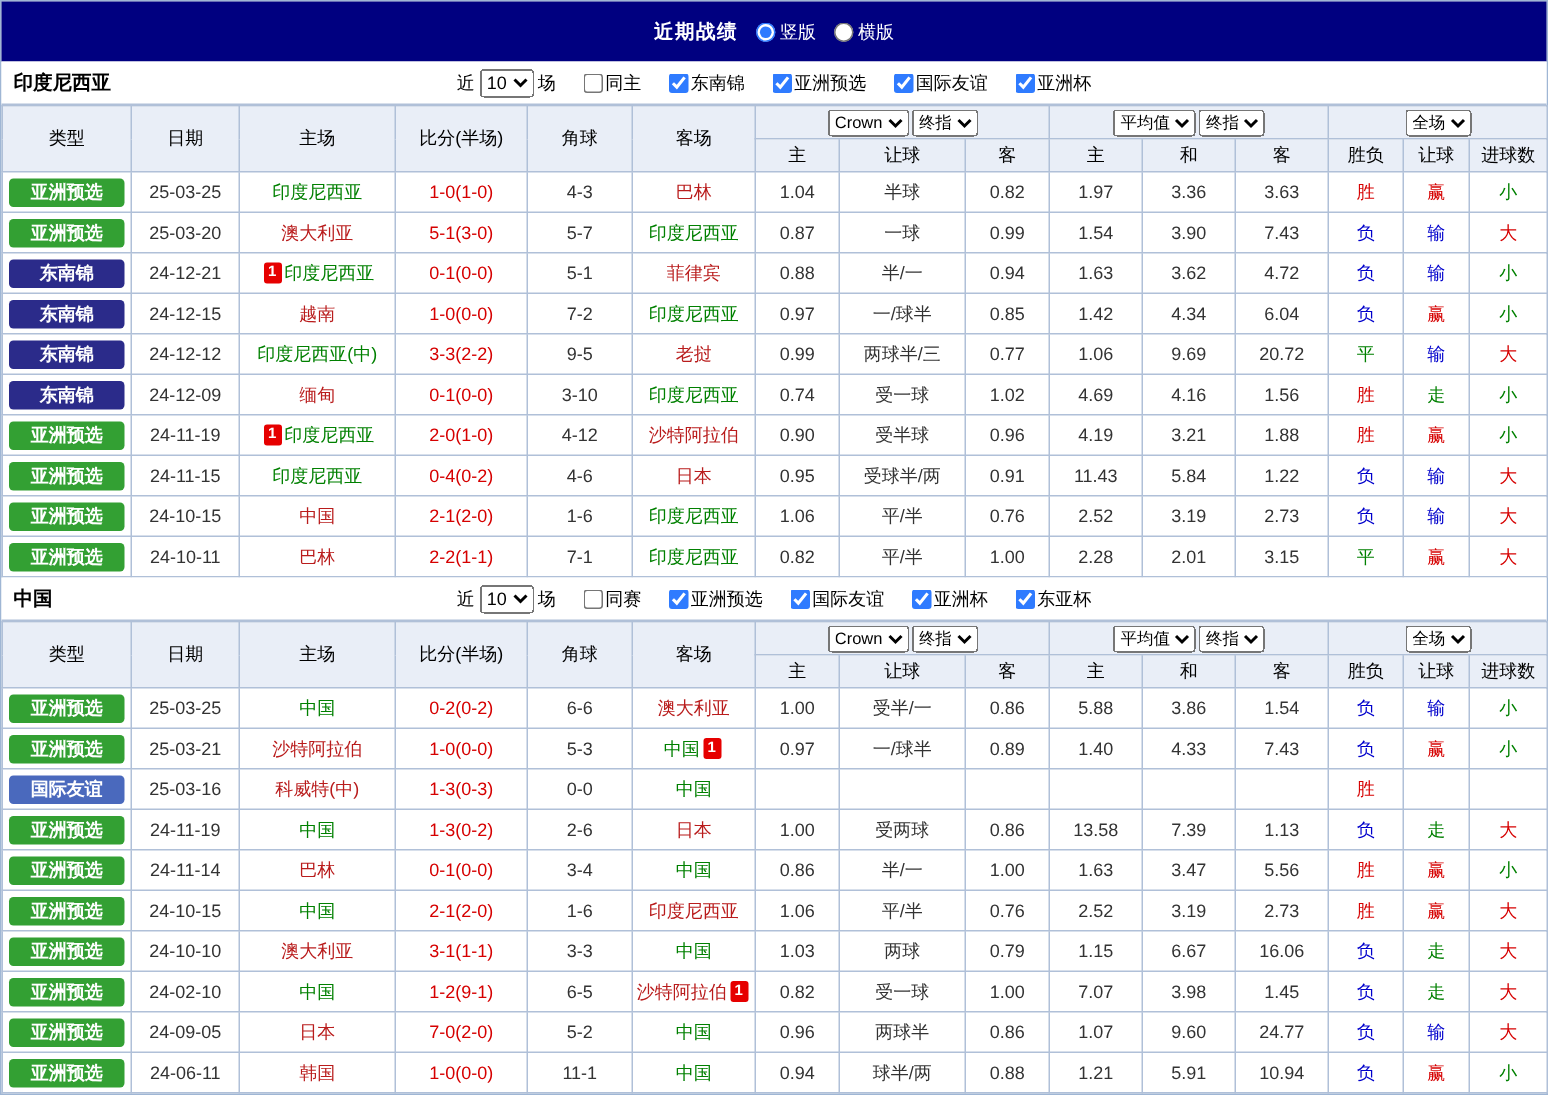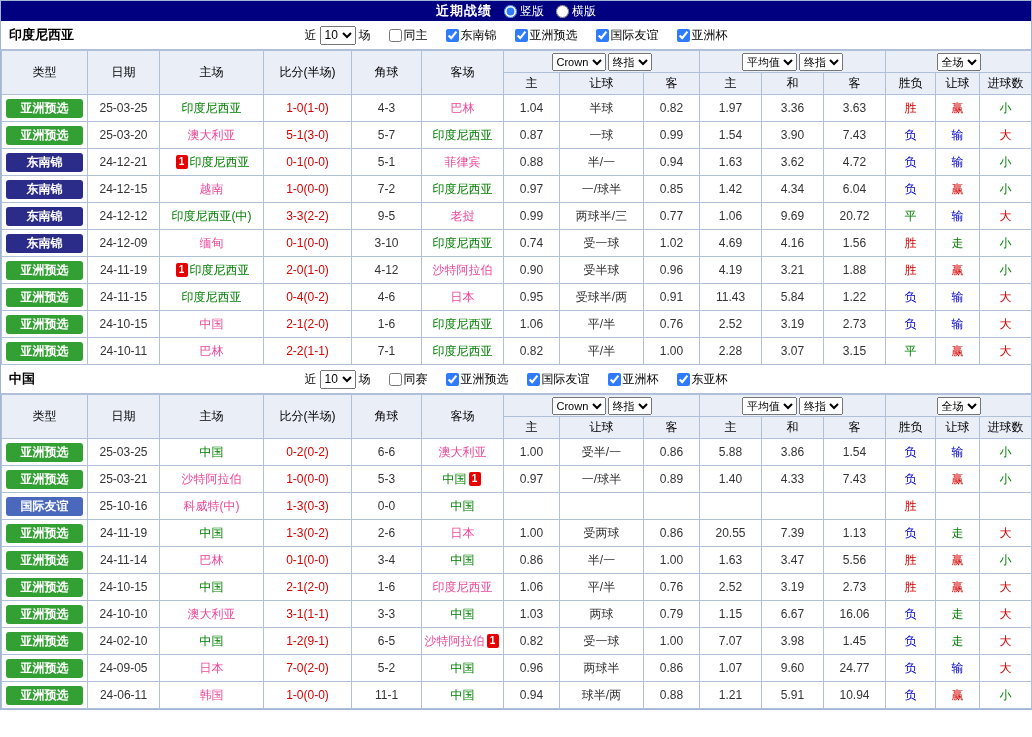--- a/index.html
+++ b/index.html
@@ -1,37 +1,37 @@
 <!DOCTYPE html>
 <html><head>
 <meta charset="utf-8">
 <style>
   html,body{margin:0;padding:0;}
   body{width:1032px;background:#fff;font-family:"Liberation Sans","DejaVu Sans",sans-serif;font-size:12px;color:#333;}
   .page{width:1032px;border:1px solid #9fb6d4;box-sizing:border-box;background:#fff;}
   
-  .topbar{height:20px;background:#000080;display:flex;align-items:center;justify-content:center;gap:12px;color:#fff;}
+  .topbar{height:40px;background:#000080;display:flex;align-items:center;justify-content:center;gap:12px;color:#fff;}
   .topbar .title{font-weight:bold;font-size:13px;letter-spacing:1px;}
   .topbar label{display:inline-flex;align-items:center;gap:3px;cursor:pointer;font-size:12px;}
   .topbar input{accent-color:#2f7bff;margin:0;}
   
   .section-header{position:relative;height:28px;background:#fff;border-bottom:1px solid #b0c0d8;}
   .team-title{position:absolute;left:8px;top:0;line-height:28px;font-weight:bold;font-size:13px;color:#000;}
   .filters{position:absolute;left:0;right:0;top:0;height:28px;display:flex;align-items:center;justify-content:center;gap:3px;color:#000;}
   .filters select{height:19px;font-size:12px;}
   .filters label{display:inline-flex;align-items:center;margin-left:15px;cursor:pointer;}
   .filters input{accent-color:#2f7bff;margin:0 2px 0 0;width:13px;height:13px;}
   
   table{border-collapse:collapse;table-layout:fixed;width:1030px;}
   th,td{border:1px solid #b0c0d8;text-align:center;overflow:hidden;white-space:nowrap;padding:0;}
   thead th{background:#e9eef7;font-weight:normal;height:21px;font-size:12px;color:#000;}
   thead select{height:18px;font-size:11px;margin:0 1px;max-width:78px;}
   tbody td{height:26px;background:#fff;font-size:12px;}
   .badge{display:block;margin:3px 4px;border-radius:3px;color:#fff;font-weight:bold;line-height:19px;font-size:12px;}
-  .team{color:#ec4899;}
+  .team{color:#b91c1c;}
   .team.focus{color:#008000;}
   .rc{display:inline-block;width:12px;height:14px;line-height:14px;background:#e60000;color:#fff;font-size:10px;font-weight:bold;vertical-align:middle;margin:0 2px;border-radius:2px;}
   td.score{color:#d60000;}
   td.cr{color:#d60000;}
   td.cg{color:#008000;}
   td.cb{color:#0000cc;}
   .summary{height:25px;line-height:25px;text-align:center;color:#e00000;background:#fff;border-bottom:1px solid #b0c0d8;}
 </style>
 </head>
 <body>
@@ -300,21 +300,21 @@
             </td>
             <td>24-10-11</td>
             <td><span class="team">巴林</span></td>
             <td class="score">2-2(1-1)</td>
             <td>7-1</td>
             <td><span class="team focus">印度尼西亚</span></td>
             <td>0.82</td>
             <td>平/半</td>
             <td>1.00</td>
             <td>2.28</td>
-            <td>3.07</td>
+            <td>2.01</td>
             <td>3.15</td>
             <td class="cg">平</td>
             <td class="cr">赢</td>
             <td class="cr">大</td>
           </tr>
         </tbody>
     </table>
   </section>
 
   <section>
@@ -425,21 +425,21 @@
             <td>4.33</td>
             <td>7.43</td>
             <td class="cb">负</td>
             <td class="cr">赢</td>
             <td class="cg">小</td>
           </tr>
           <tr>
             <td>
               <span class="badge" style="background:#4a69bd">国际友谊</span>
             </td>
-            <td>25-10-16</td>
+            <td>25-03-16</td>
             <td><span class="team">科威特(中)</span></td>
             <td class="score">1-3(0-3)</td>
             <td>0-0</td>
             <td><span class="team focus">中国</span></td>
             <td></td>
             <td></td>
             <td></td>
             <td></td>
             <td></td>
             <td></td>
@@ -452,21 +452,21 @@
               <span class="badge" style="background:#33a033">亚洲预选</span>
             </td>
             <td>24-11-19</td>
             <td><span class="team focus">中国</span></td>
             <td class="score">1-3(0-2)</td>
             <td>2-6</td>
             <td><span class="team">日本</span></td>
             <td>1.00</td>
             <td>受两球</td>
             <td>0.86</td>
-            <td>20.55</td>
+            <td>13.58</td>
             <td>7.39</td>
             <td>1.13</td>
             <td class="cb">负</td>
             <td class="cg">走</td>
             <td class="cr">大</td>
           </tr>
           <tr>
             <td>
               <span class="badge" style="background:#33a033">亚洲预选</span>
             </td>

